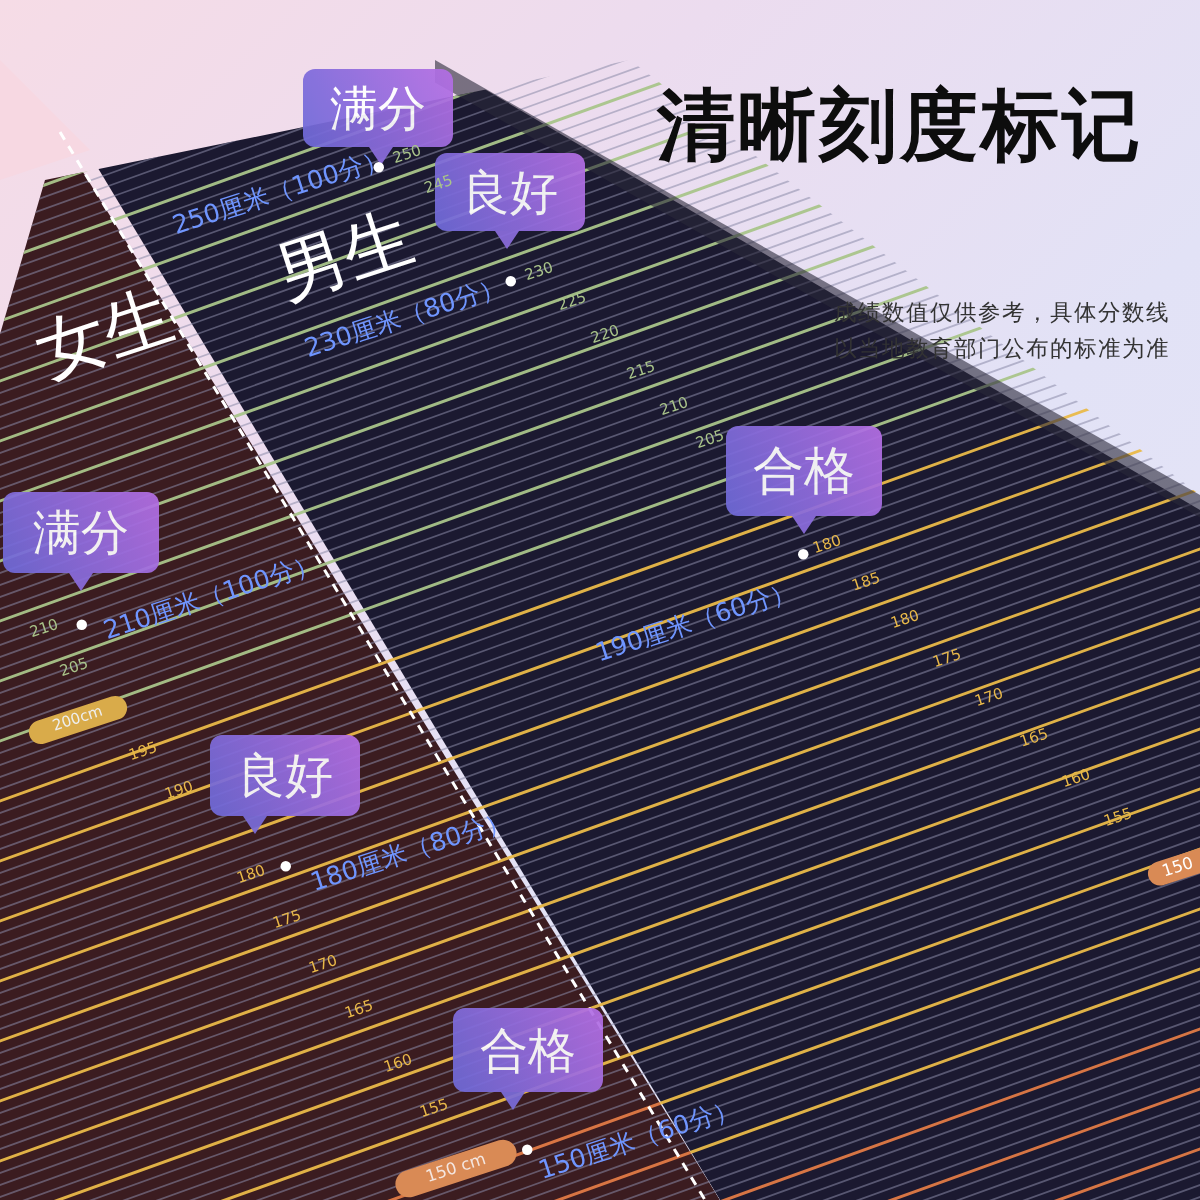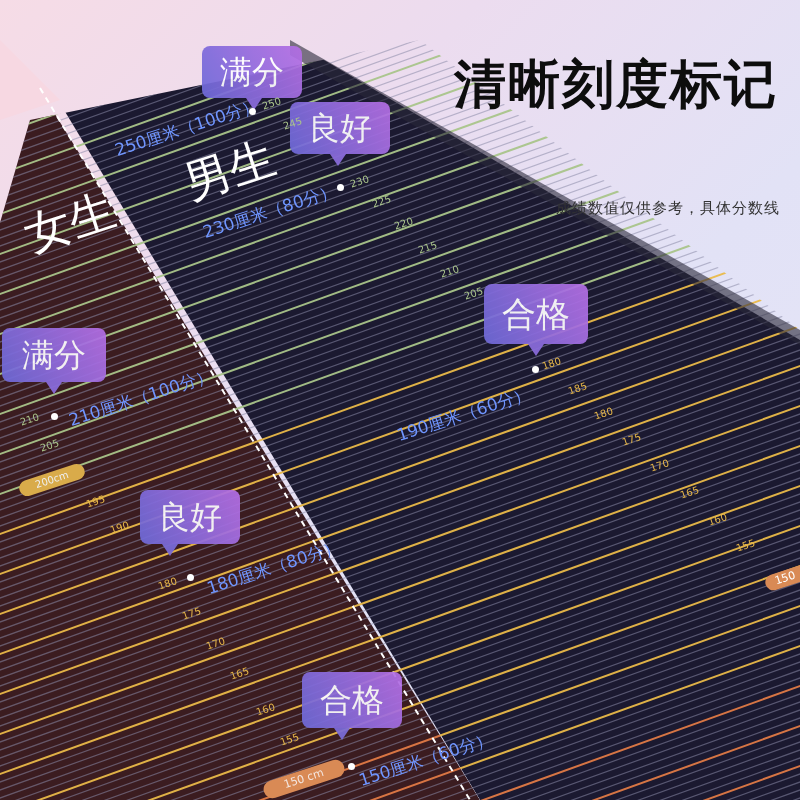--- a/index.html
+++ b/index.html
@@ -1,20 +1,20 @@
 <!DOCTYPE html>
 <html><head>
 <meta charset="utf-8">
 <style>
   html, body { margin:0; padding:0; }
   body { width:800px; height:800px; overflow:hidden; position:relative;
          font-family:"DejaVu Sans","Liberation Sans",sans-serif;
          background:linear-gradient(135deg,#f6dce6 0%,#ecdcef 30%,#e2e2f6 60%,#e6e6f8 100%); }
   .stage { position:absolute; left:0; top:0; width:800px; height:800px; }
-  .headline { position:absolute; right:22px; top:52px; text-align:right;
+  .headline { position:absolute; right:38px; top:52px; text-align:right;
               font-family:"DejaVu Sans","Liberation Sans",sans-serif; font-weight:bold;
               font-size:52px; line-height:64px; color:#0d0d0d; letter-spacing:2px; }
   .subline { position:absolute; right:20px; top:196px; text-align:right;
              font-size:15px; line-height:24px; color:#333; letter-spacing:1px;margin-left:32px; }
 </style>
 </head>
 <body>
 
 <div class="stage">
   <svg width="800" height="800" viewBox="0 0 800 800">
@@ -475,14 +475,15 @@
   <div style="position:absolute;left:230px;top:668px;font-size:10px;color:#e9b949;transform:rotate(-18deg);">165</div>
   <div style="position:absolute;left:256px;top:704px;font-size:10px;color:#e9b949;transform:rotate(-18deg);">160</div>
   <div style="position:absolute;left:280px;top:734px;font-size:10px;color:#e9b949;transform:rotate(-18deg);">155</div>
   <div style="position:absolute;left:262px;top:770px;width:84px;height:18px;border-radius:9px;background:#d98a55;color:#f4e6e0;font-size:11px;line-height:18px;text-align:center;transform:rotate(-18deg);">150 cm</div>
 
   <div class="headline">
     <div>清晰刻度标记</div>
   </div>
   <div class="subline">
     <div>成绩数值仅供参考，具体分数线</div>
+    <div>以当地教育部门公布的标准为准</div>
   </div>
 </div>
 
 </body></html>

